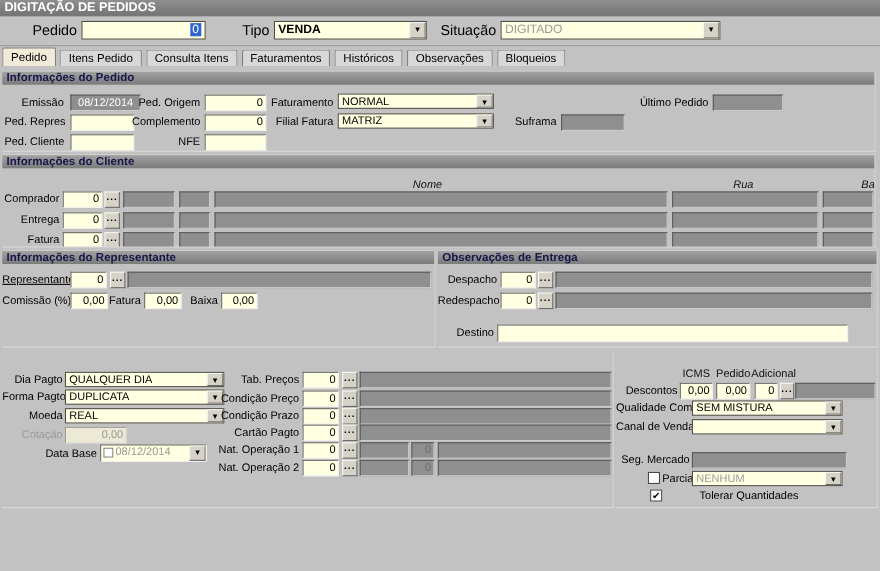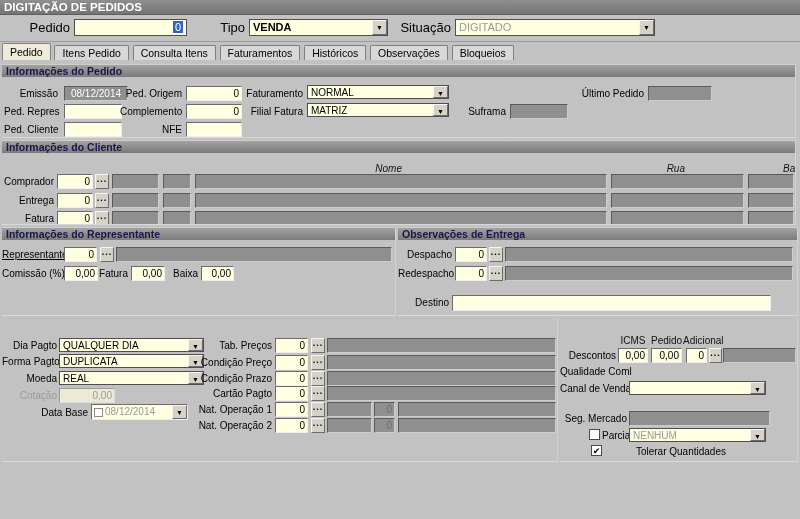--- a/index.html
+++ b/index.html
@@ -255,20 +255,24 @@
   <span class="colhdr" style="left:123px;top:17px;width:44px;text-align:left;font-style:normal;">Adicional</span>
 
   <span class="lbl" style="left:0px;top:30px;width:56px;">Descontos</span>
   <div class="fld num" style="left:58px;top:30px;width:30px;">0,00</div>
   <div class="fld num" style="left:91px;top:30px;width:31px;">0,00</div>
   <div class="fld num" style="left:126px;top:30px;width:21px;">0</div>
   <div class="browse" style="left:149px;top:30px;width:13px;">...</div>
   <div class="dfld" style="left:163px;top:30px;width:73px;"></div>
 
   <span class="lbl" style="left:0px;top:46px;width:67px;">Qualidade Coml</span>
+  <div class="combo" style="left:69px;top:46px;width:137px;">
+    <span>SEM MISTURA</span>
+    <span class="arr">▼</span>
+  </div>
 
   <span class="lbl" style="left:0px;top:63px;width:67px;">Canal de Vendas</span>
   <div class="combo" style="left:69px;top:63px;width:137px;">
     <span></span>
     <span class="arr">▼</span>
   </div>
 
   <span class="lbl" style="left:0px;top:93px;width:67px;">Seg. Mercado</span>
   <div class="dfld" style="left:69px;top:93px;width:141px;"></div>
 

